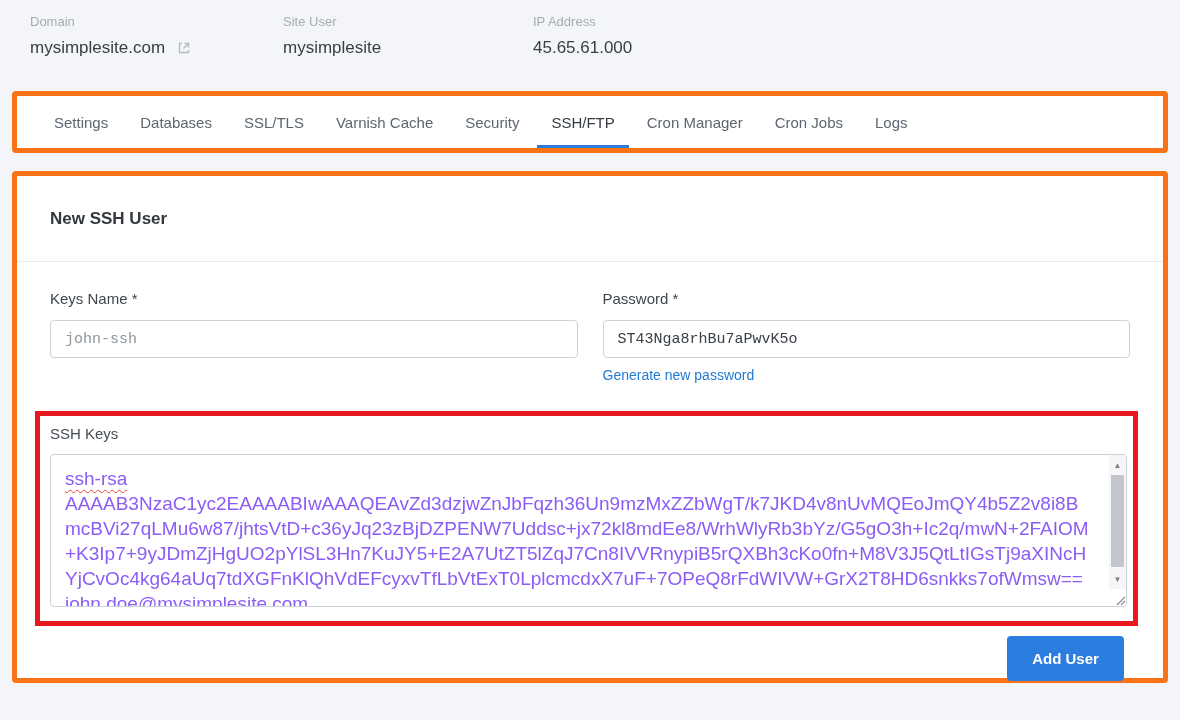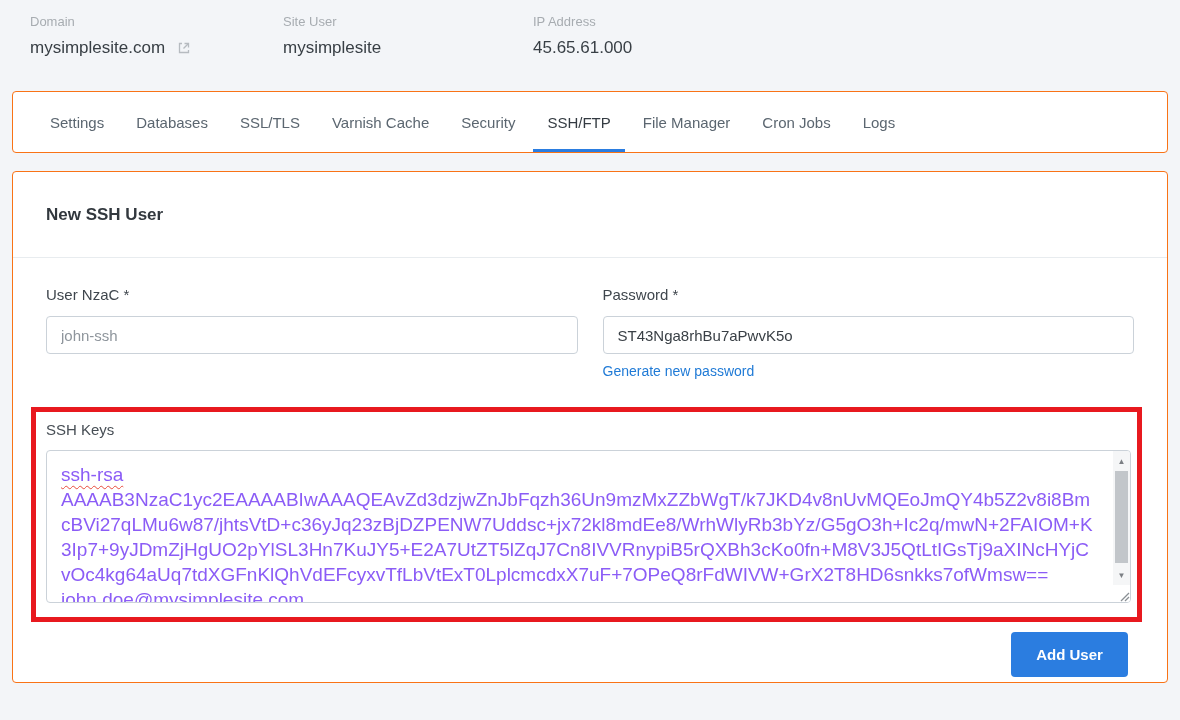--- a/index.html
+++ b/index.html
@@ -13,21 +13,21 @@
   .site-info { display:flex; padding:14px 0 0 30px; }
   .info-col { }
   .info-col:nth-child(1){ width:253px; }
   .info-col:nth-child(2){ width:250px; }
   .info-label { font-size:13px; color:#a7acb1; margin-bottom:9px; }
   .info-value { font-size:17px; color:#383f45; display:flex; align-items:center; gap:12px; }
   .ext-link-icon { display:inline-flex; cursor:pointer; }
   
   .card {
     background:#ffffff;
-    border:1px solid #f97316;
+    border:5px solid #f97316;
     border-radius:4px;
     margin:0 12px;
   }
   
   .tabbar { margin-top:33px; height:62px; }
   .tabs { display:flex; height:100%; padding:0 21px; align-items:stretch; }
   .tab {
     display:flex; align-items:center;
     padding:0 14px; margin:0 2px;
     font-size:15px; color:#5b6670;
@@ -47,21 +47,21 @@
   .card-title { font-size:17px; font-weight:bold; color:#32383e; }
   .card-body { padding:28px 33px 0 33px; }
   
   .form-row { display:flex; gap:25px; }
   .field { flex:1; }
   .field-label { font-size:15px; color:#3f464d; margin-bottom:13px; }
   .text-input {
     width:100%; height:38px;
     border:1px solid #cbd2d9; border-radius:4px;
     padding:0 14px; font-size:15px;
-    font-family:Liberation Sans, sans-serif;
+    font-family:Liberation Mono, monospace;
     color:#3a4046; background:#fff; outline:none;
   }
   .text-input::placeholder { color:#8e959c; opacity:1; }
   .gen-link {
     display:inline-block; margin-top:9px;
     font-size:14px; color:#1f7ad6; text-decoration:none; cursor:pointer;
   }
   
   .ssh-annotation {
     margin:27px -8px 0 -15px;
@@ -146,34 +146,34 @@
 </div>
 
 <div class="card tabbar">
   <div class="tabs">
     <div class="tab">Settings</div>
     <div class="tab">Databases</div>
     <div class="tab">SSL/TLS</div>
     <div class="tab">Varnish Cache</div>
     <div class="tab">Security</div>
     <div class="tab active">SSH/FTP</div>
-    <div class="tab">File Manager</div>
+    <div class="tab">Cron Manager</div>
     <div class="tab">Cron Jobs</div>
     <div class="tab">Logs</div>
   </div>
 </div>
 
 <div class="card main-card">
   <div class="card-header">
     <div class="card-title">New SSH User</div>
   </div>
   <div class="card-body">
     <div class="form-row">
       <div class="field">
-        <div class="field-label">User NzaC *</div>
+        <div class="field-label">Keys Name *</div>
         <input class="text-input" type="text" placeholder="john-ssh" style="">
       </div>
       <div class="field">
         <div class="field-label">Password *</div>
         <input class="text-input" type="text" value="ST43Nga8rhBu7aPwvK5o" style="">
         <a class="gen-link">Generate new password</a>
       </div>
     </div>
 
     <div class="ssh-annotation">

